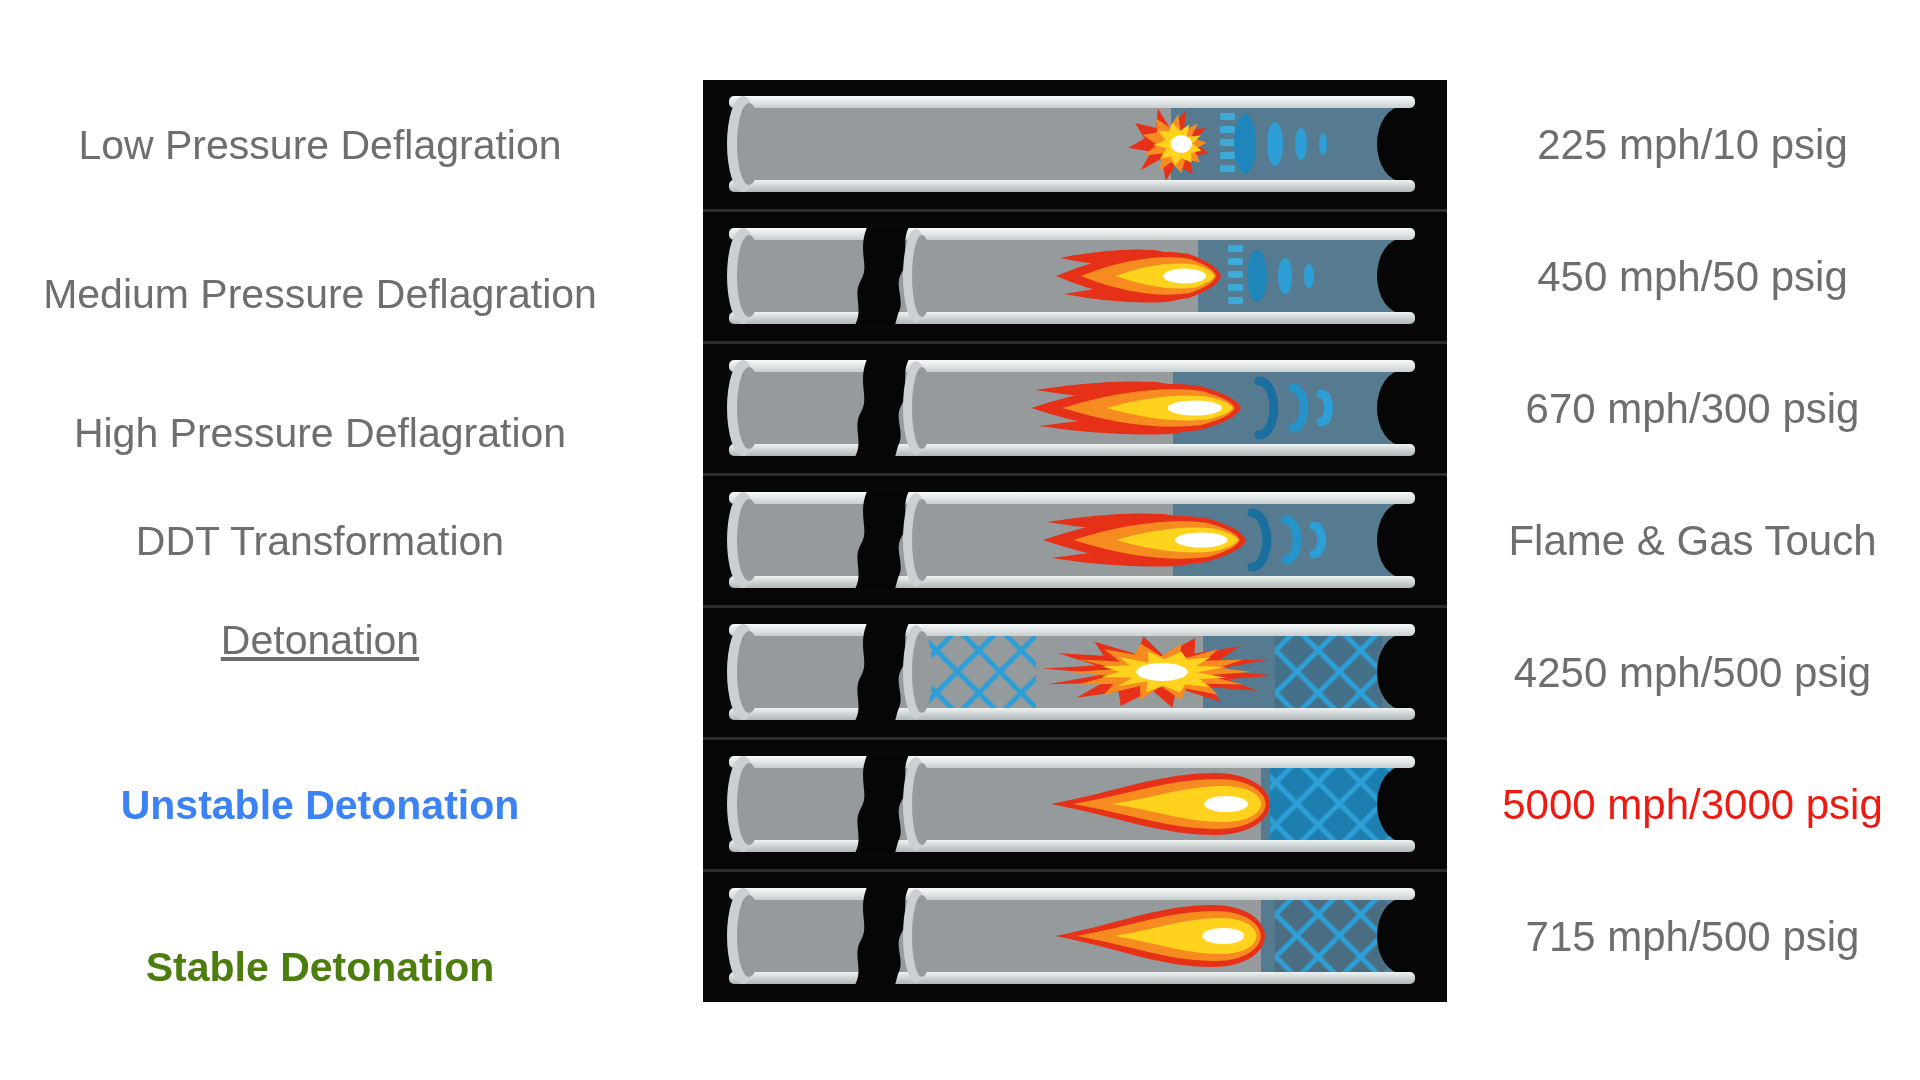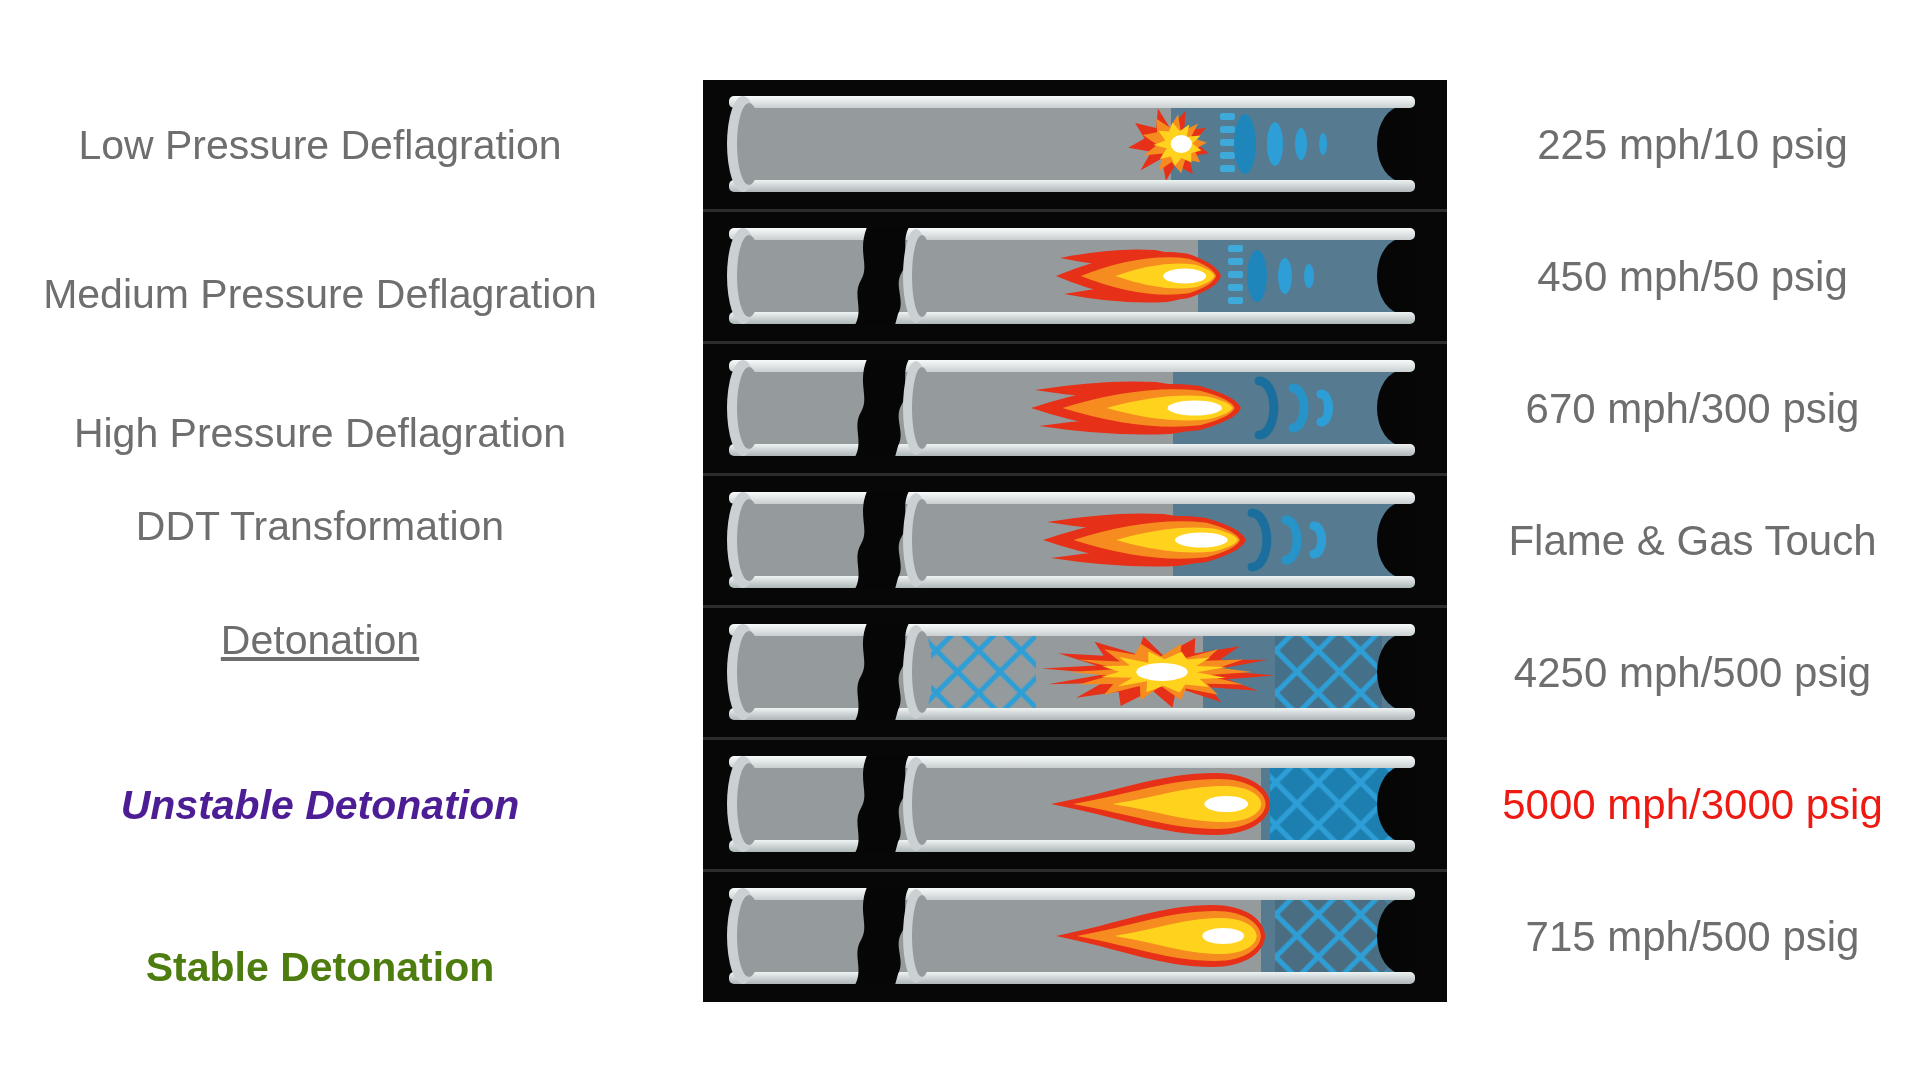--- a/index.html
+++ b/index.html
@@ -321,23 +321,23 @@
             <ellipse cx="213" cy="64" rx="13" ry="47" fill="#cbd1d2"></ellipse>
             <ellipse cx="219" cy="64" rx="10" ry="41" fill="#959b9d"></ellipse>
           </g>
         </svg>
       </div>
     </div>
   <div id="labels">
       <div class="lbl w-normal" style="top: 115px; color: rgb(110, 110, 110);">Low Pressure Deflagration</div>
       <div class="lbl w-normal" style="top: 264px; color: rgb(110, 110, 110);">Medium Pressure Deflagration</div>
       <div class="lbl w-normal" style="top: 379px; color: rgb(110, 110, 110); margin-top: 24px;">High Pressure Deflagration</div>
-      <div class="lbl w-normal" style="top: 496px; color: rgb(110, 110, 110);">DDT Transformation</div>
+      <div class="lbl w-normal" style="top: 511px; color: rgb(110, 110, 110);">DDT Transformation</div>
       <div class="lbl w-normal" style="top: 610px; color: rgb(110, 110, 110); text-decoration: underline;">Detonation</div>
-      <div class="lbl w-bold" style="top: 775px; color: #4c1d95; font-style: italic;">Unstable Detonation</div>
+      <div class="lbl w-bold" style="top: 775px; color: #3b82f6;">Unstable Detonation</div>
       <div class="lbl w-bold" style="top: 937px; color: #4d7c0f;">Stable Detonation</div>
     </div>
   <div id="values">
       <div class="val w-normal" style="top: 115px; color: rgb(110, 110, 110);">225 mph/10 psig</div>
       <div class="val w-normal" style="top: 247px; color: rgb(110, 110, 110);">450 mph/50 psig</div>
       <div class="val w-normal" style="top: 379px; color: rgb(110, 110, 110);">670 mph/300 psig</div>
       <div class="val w-normal" style="top: 511px; color: rgb(110, 110, 110);">Flame &amp; Gas Touch</div>
       <div class="val w-normal" style="top: 643px; color: rgb(110, 110, 110);">4250 mph/500 psig</div>
       <div class="val w-normal" style="top: 775px; color: rgb(238, 26, 18);">5000 mph/3000 psig</div>
       <div class="val w-normal" style="top: 907px; color: rgb(110, 110, 110);">715 mph/500 psig</div>

